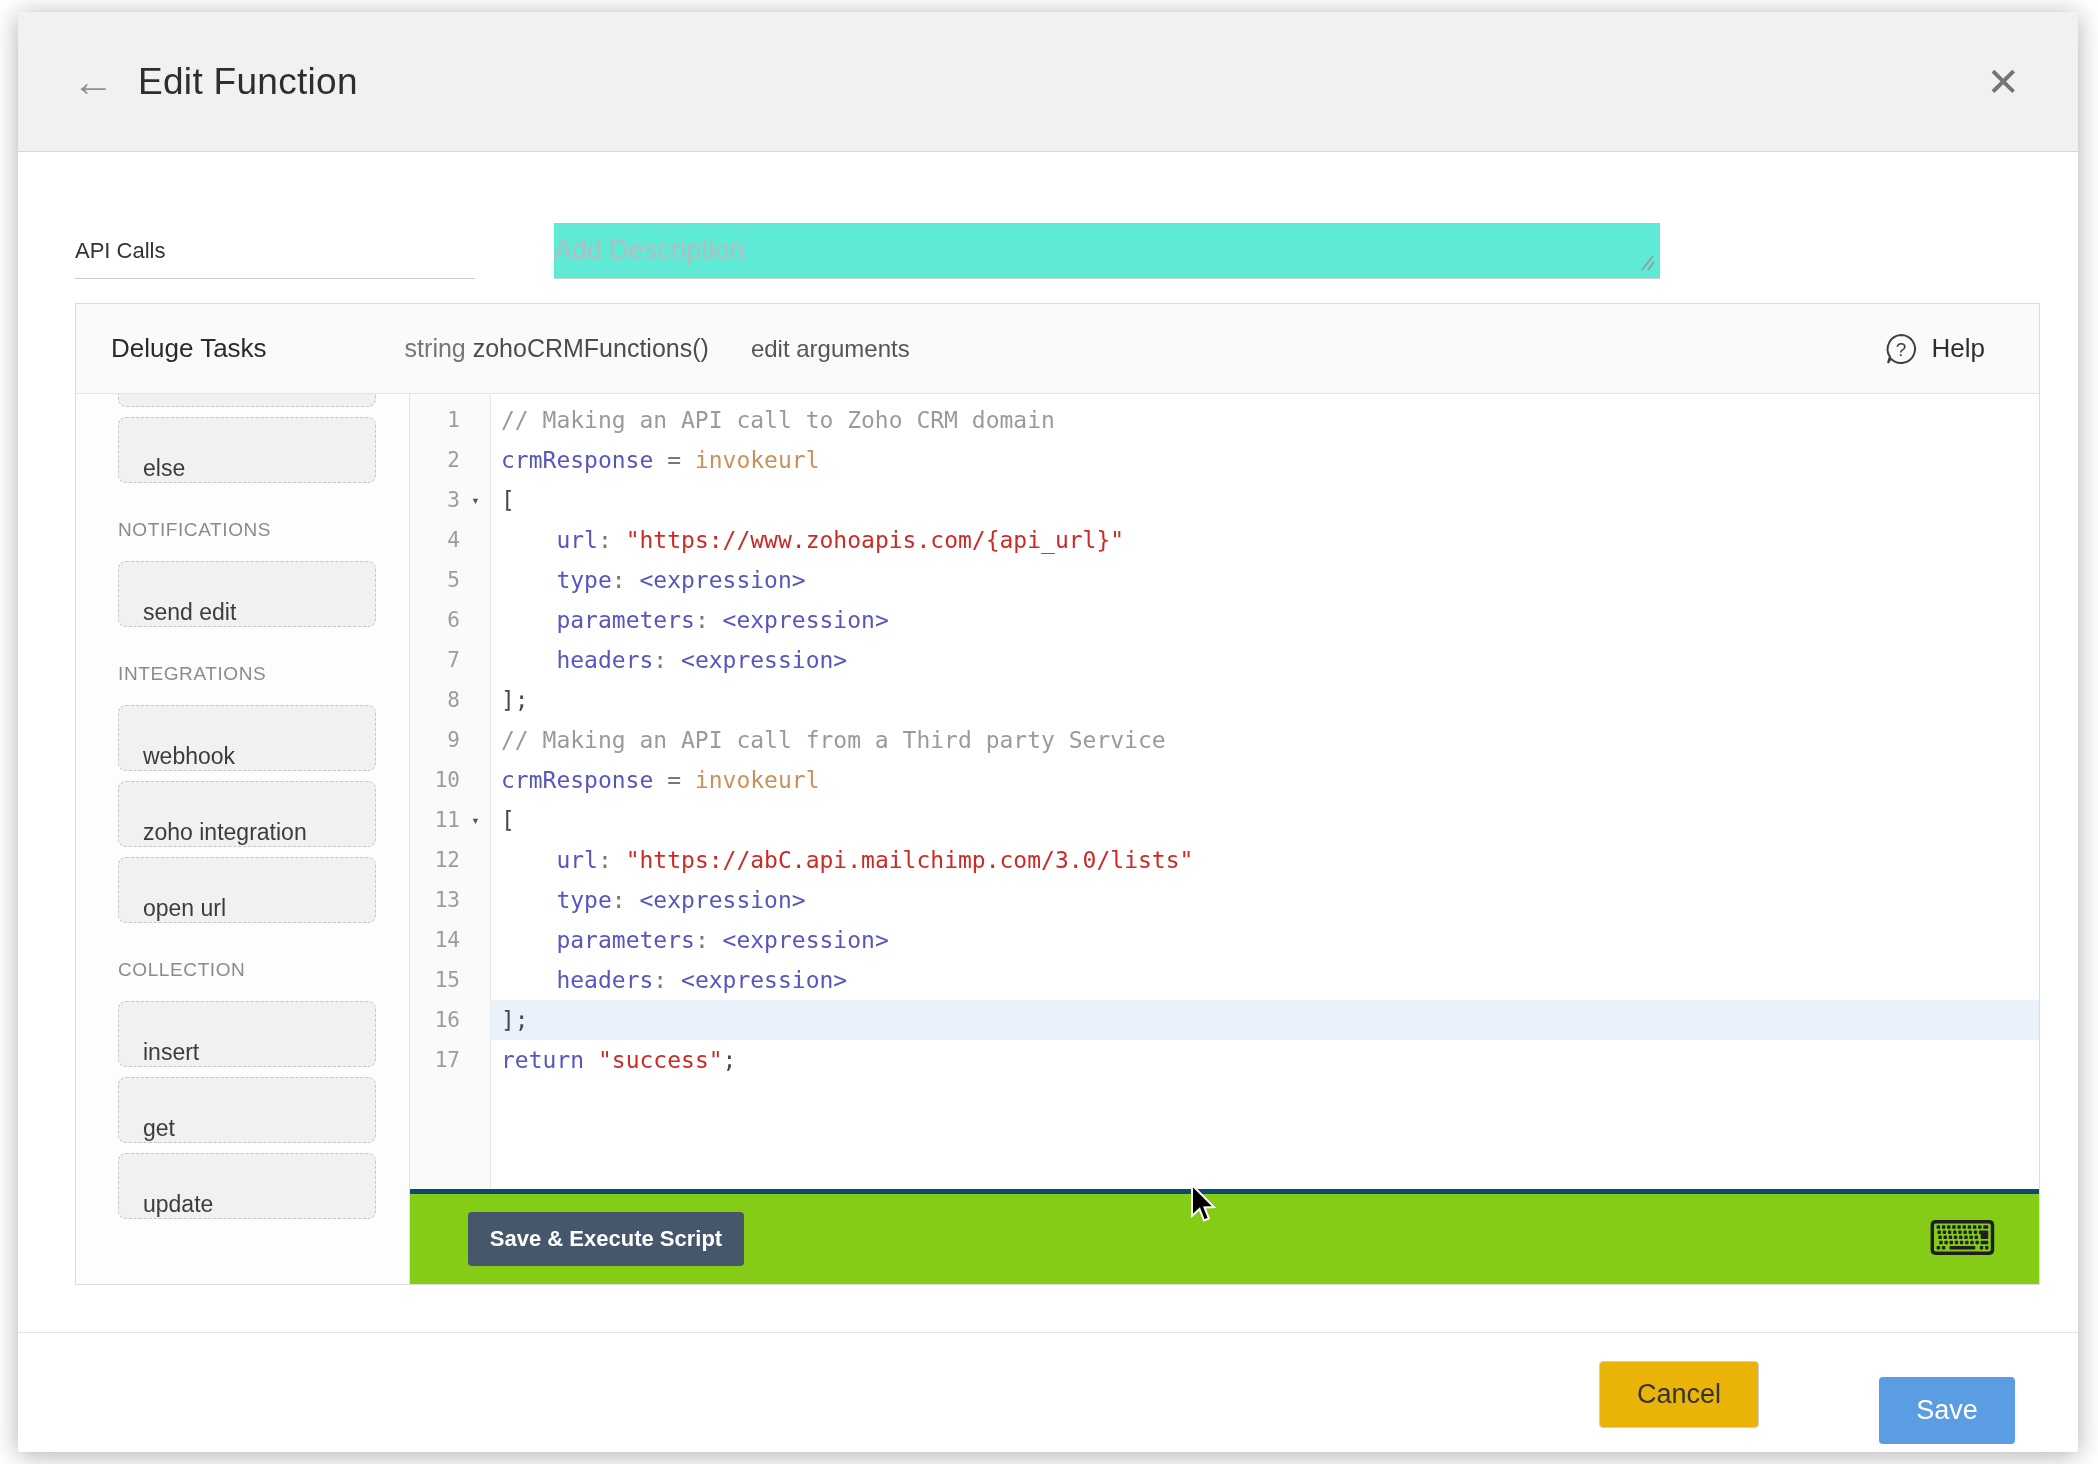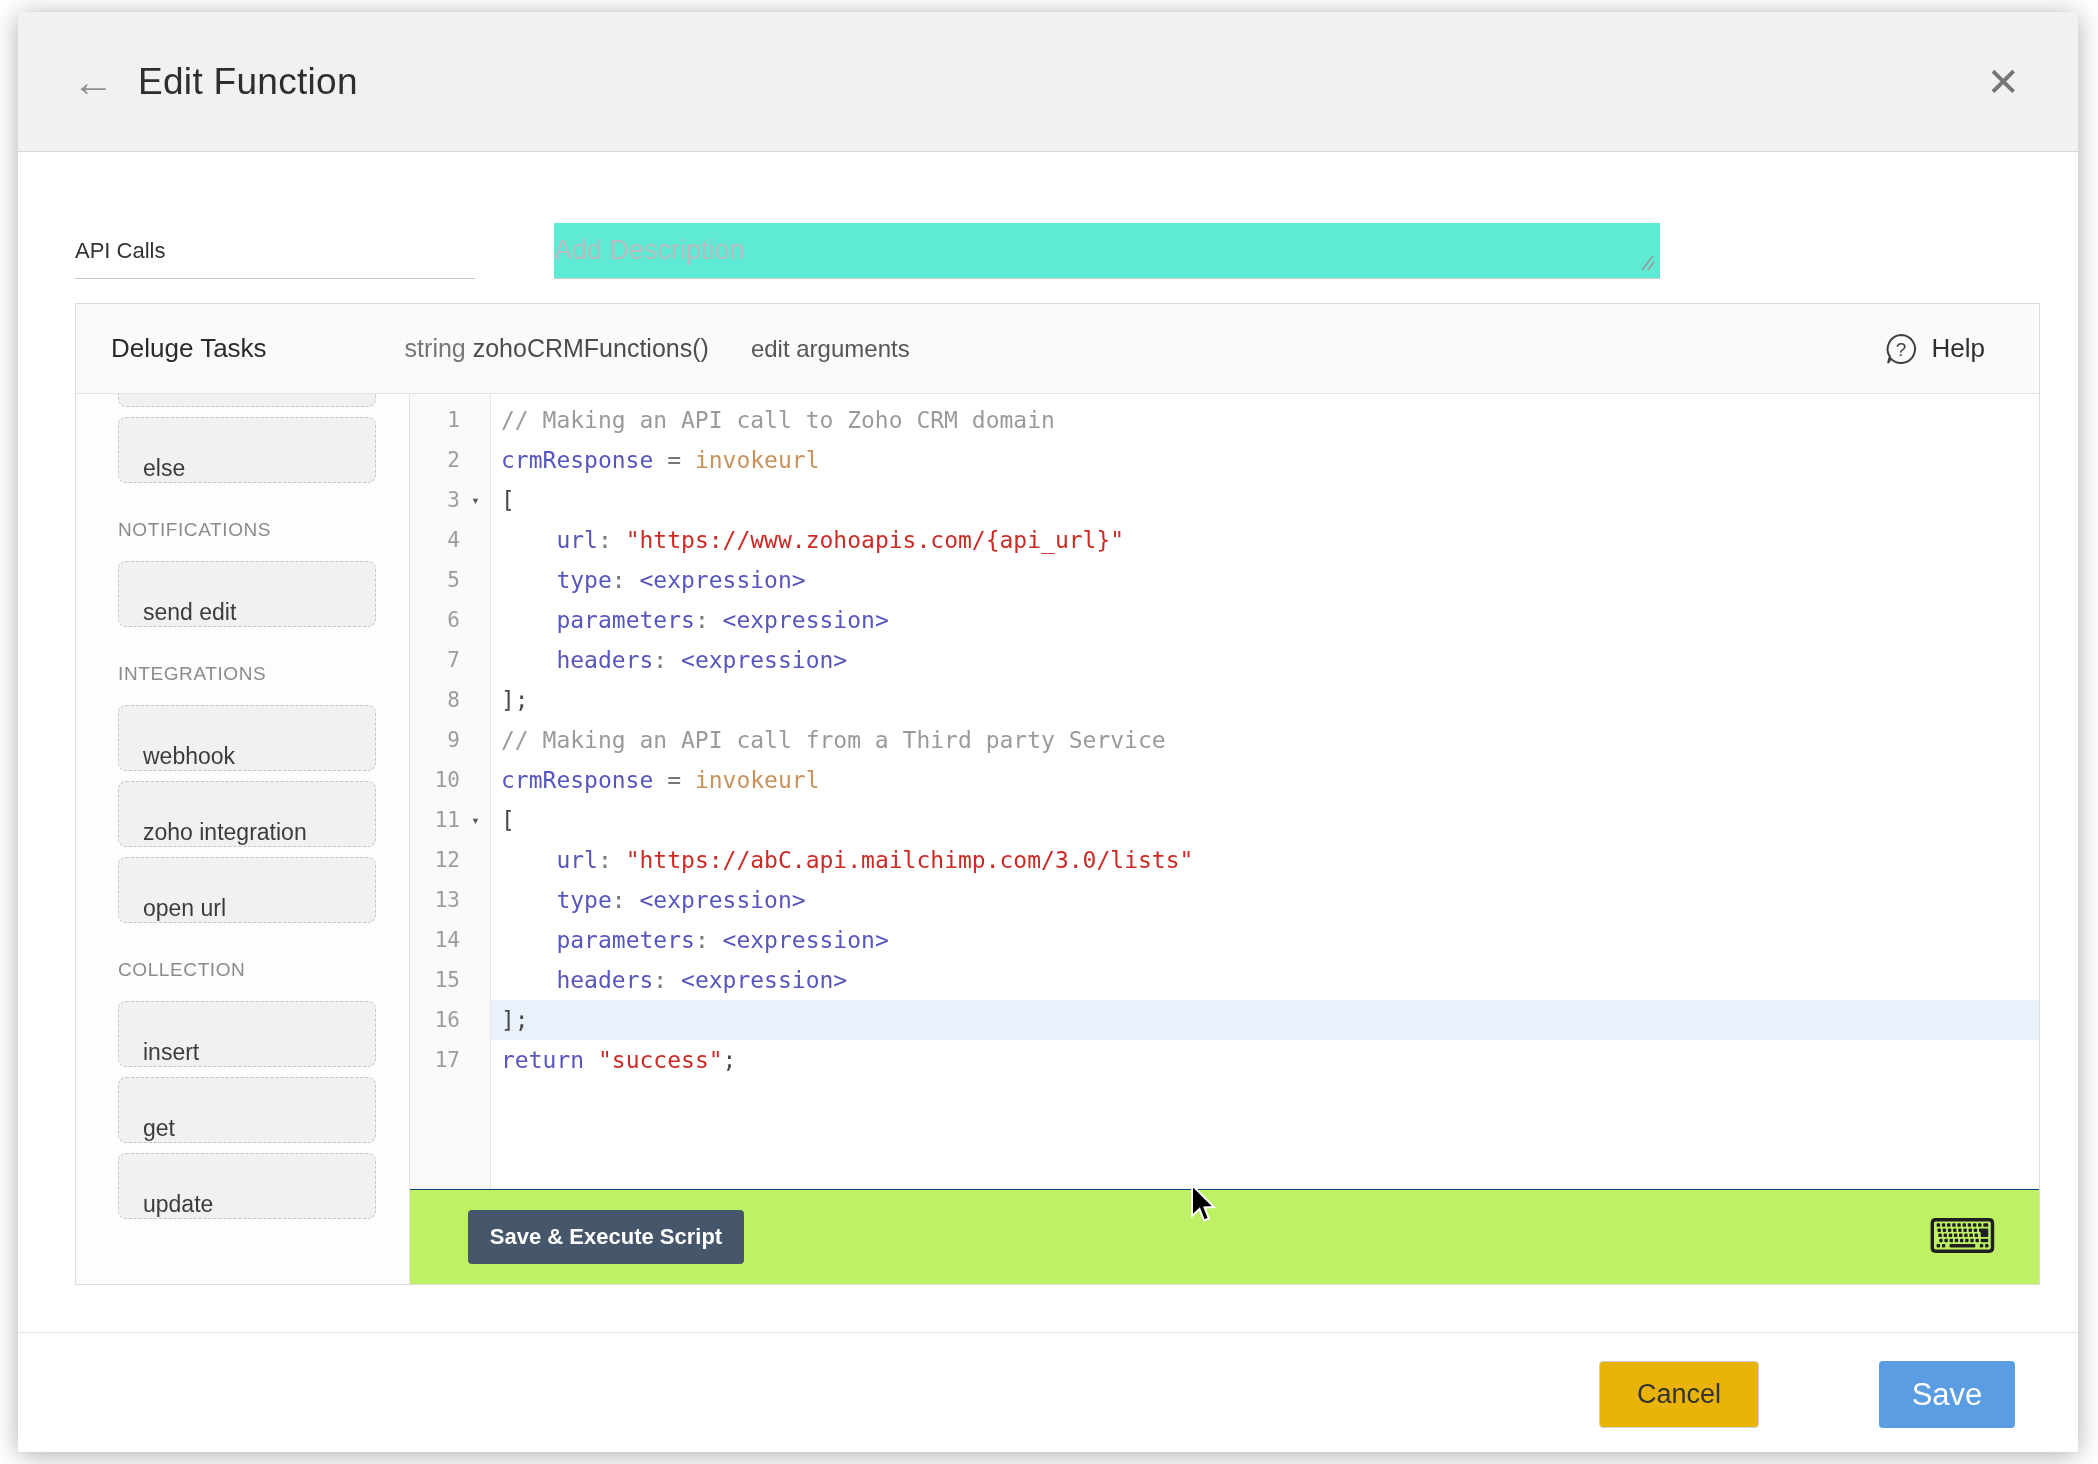--- a/index.html
+++ b/index.html
@@ -73,40 +73,40 @@
   .code-text { flex:1; padding-left:10px; white-space:pre; }
   .code-row.active .code-text { background:var(--active-line-bg,#E9F1FA); }
   .tok-comment { color:var(--token-comment,#9A9A9A); }
   .tok-ident   { color:var(--token-identifier,#5656BE); }
   .tok-builtin { color:var(--token-builtin,#C9915A); }
   .tok-string  { color:var(--token-string,#CC2A25); }
   .tok-op      { color:var(--token-operator,#777); }
   .tok-plain   { color:var(--token-plain,#4A4A4A); }
   
   .editor-footer {
-    flex:none; height:95px; background:#bef264; border-top:1px solid #0c4a6e;
+    flex:none; height:95px; background:#84cc16; border-top:5px solid #0c4a6e;
     display:flex; align-items:center;justify-content:center;
   }
   .run-btn {
     margin-left:58px; width:276px; height:54px; border:none; border-radius:4px;
     background:var(--run-button-bg,#46566B); color:#fff; font-family:"Liberation Sans", sans-serif;
     font-size:22px; font-weight:600; cursor:pointer;
   }
   .kbd-icon { margin-left:auto; margin-right:42px; font-size:48px; color:#1f1f1f; line-height:1; cursor:pointer; }
   
   .dlg-footer { position:absolute; left:0; right:0; top:1320px; height:120px; border-top:1px solid #e4e4e4; background:#fff; }
   .cancel-btn {
     position:absolute; left:1581px; top:28px; width:160px; height:67px;
     background:#eab308; border:1px solid #cfcfcf; border-radius:4px;
     font-family:"Liberation Sans", sans-serif; font-size:27px; color:#333; cursor:pointer;
   }
   .save-btn {
-    position:absolute; left:1861px; top:28px; width:136px; height:67px;
+    position:absolute; left:1861px; top:44px; width:136px; height:67px;
     background:var(--accent-save,#5A9DE2); border:none; border-radius:4px;
-    font-family:"Liberation Sans", sans-serif; font-size:31px; color:#fff; cursor:pointer;
+    font-family:"Liberation Sans", sans-serif; font-size:27px; color:#fff; cursor:pointer;
   }
   .mouse-cursor { position:absolute; left:1190px; top:1184px; z-index:20; pointer-events:none; }
 </style>
 </head>
 <body>
 
 <div class="dialog">
 
   <div class="dlg-header">
     <span class="back-btn">←</span>

